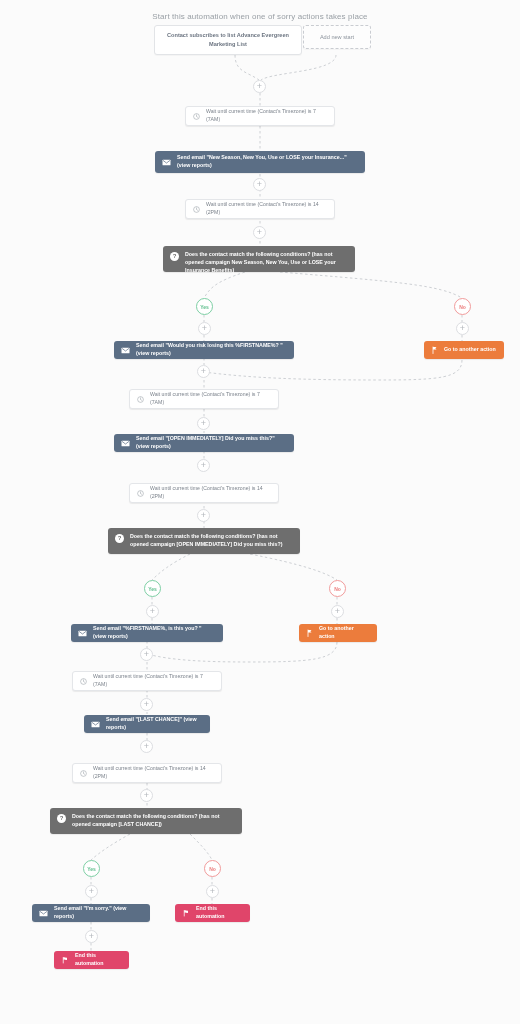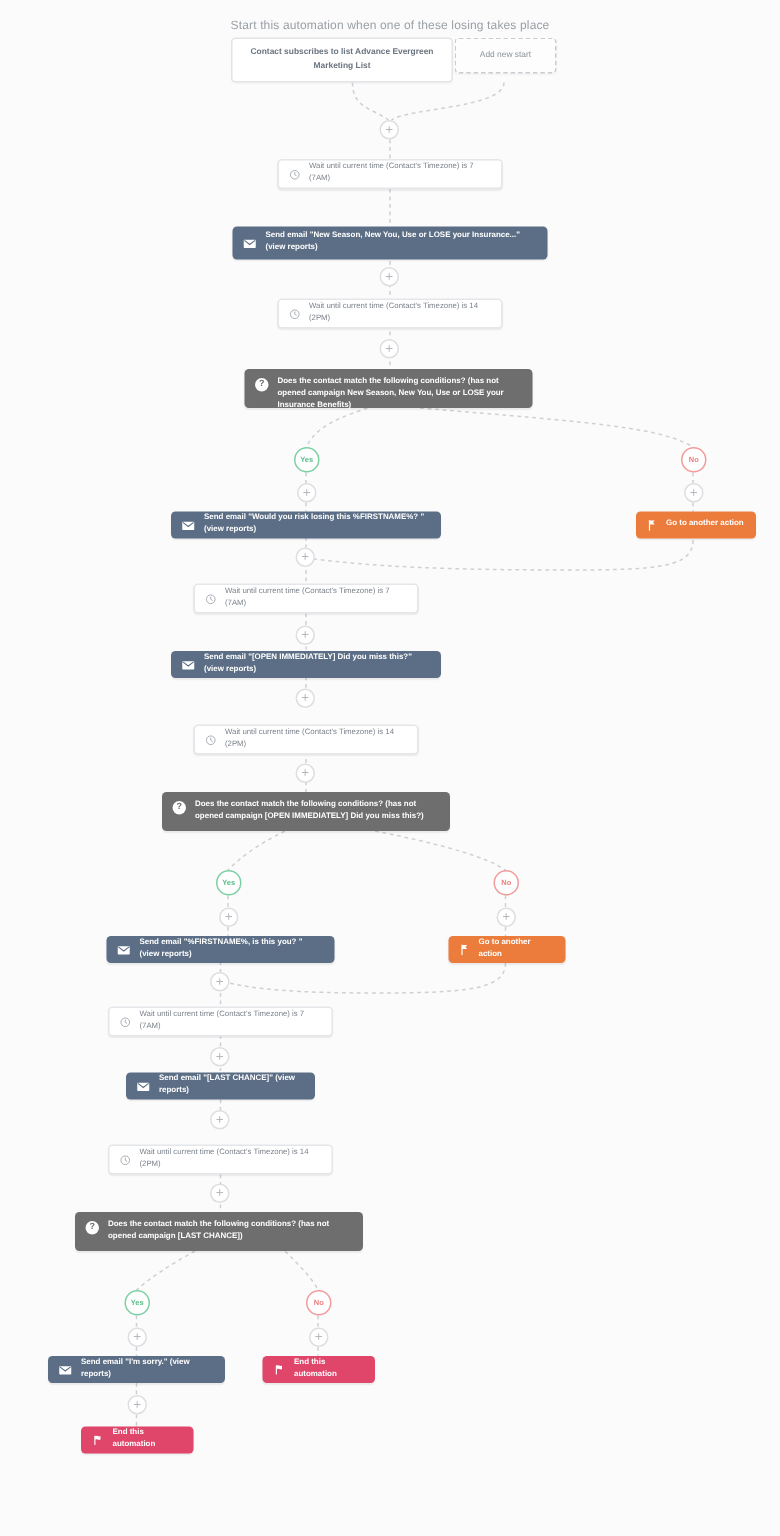--- a/index.html
+++ b/index.html
@@ -140,21 +140,21 @@
       <path d="M91 877 L91 885"></path>
       <path d="M212 877 L212 885"></path>
       <path d="M91 898 L91 904"></path>
       <path d="M212 898 L212 904"></path>
 
       <path d="M91 922 L91 930"></path>
       <path d="M91 943 L91 951"></path>
     </g>
   </svg>
 
-  <div class="caption">Start this automation when one of these losing takes place</div>
+  <div class="caption">Start this automation when one of sorry actions takes place</div>
 
   <div class="node start-card" style="left:154px; top:25px; width:148px; height:30px;">Contact subscribes to list Advance Evergreen Marketing List</div>
 
   <div class="node start-card dashed" style="left:303px; top:25px; width:68px; height:24px;">Add new start</div>
 
   <div class="plus" style="left:253px; top:80px;"></div>
 
   <div class="node pill wait" style="left:185px; top:106px; width:150px; height:20px;">
     <span class="ico">
       <svg class="glyph" width="7" height="7" viewBox="0 0 16 16">

